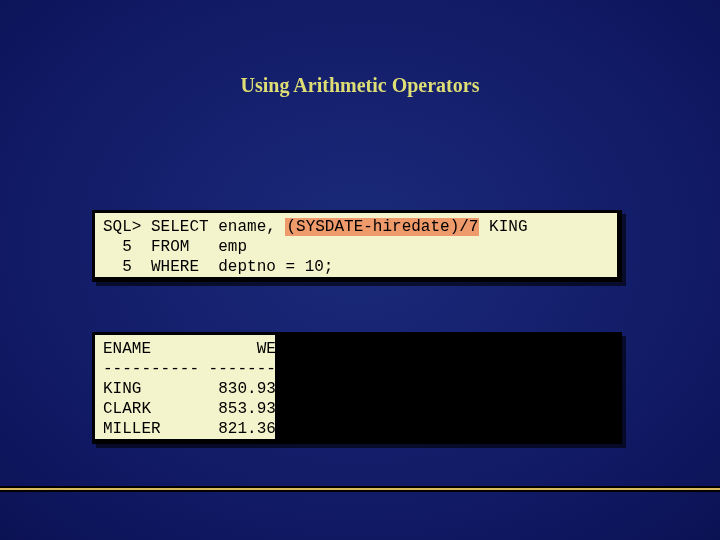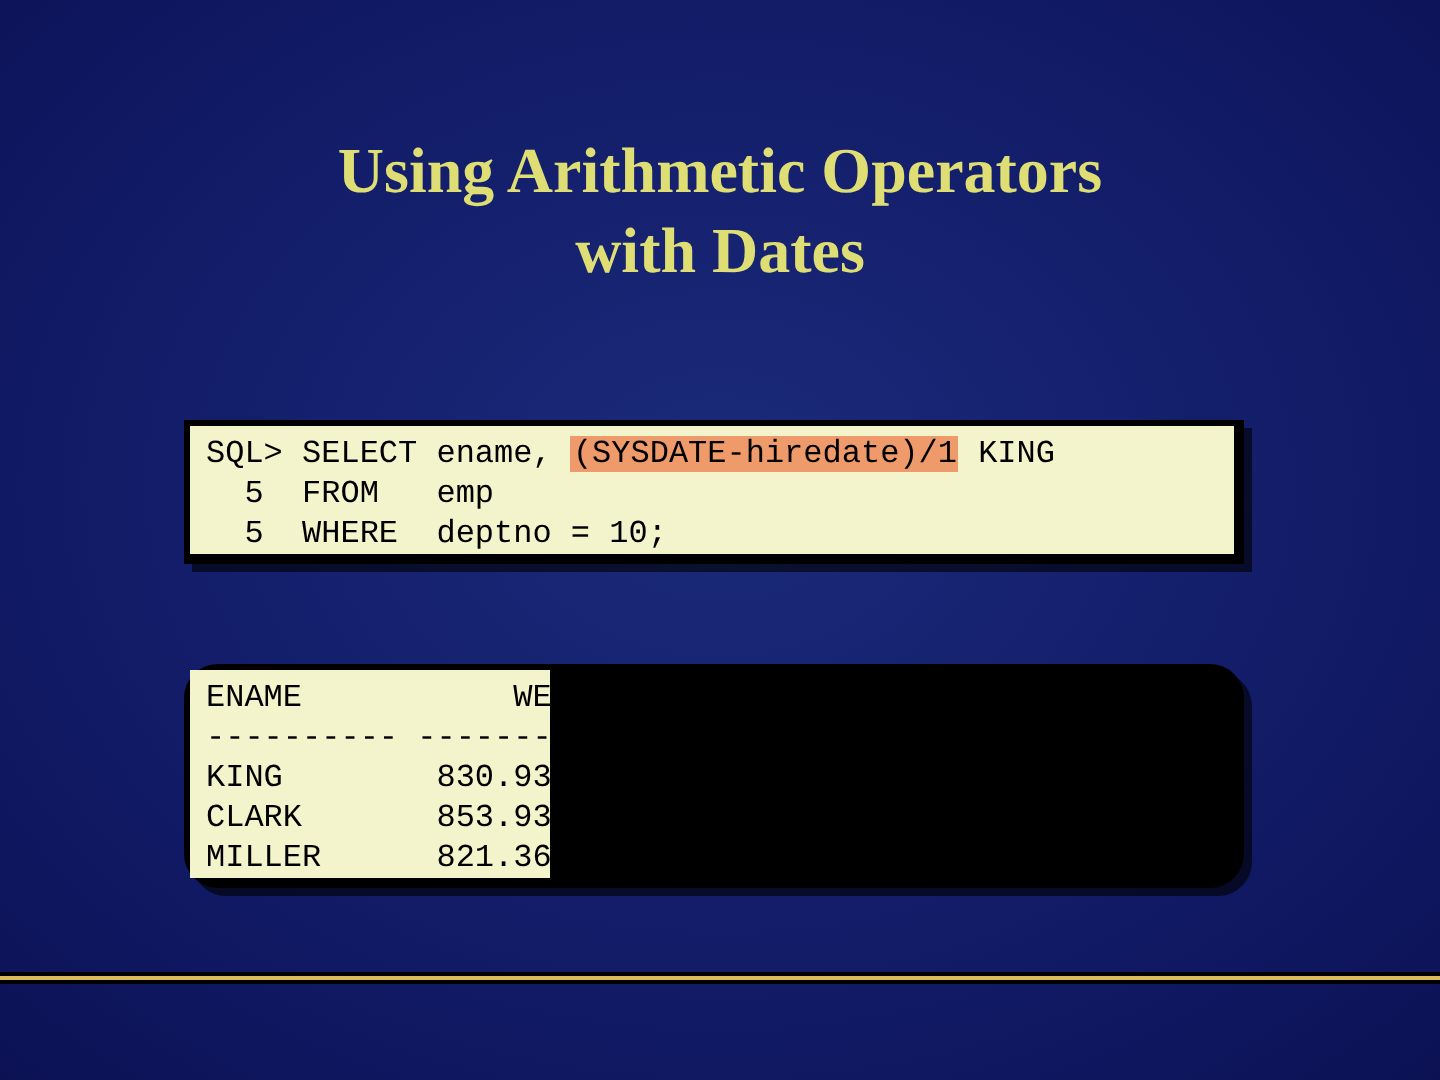--- a/index.html
+++ b/index.html
@@ -22,33 +22,33 @@
     font-family: Arial, Helvetica, sans-serif;
   }
   .title {
     position: absolute;
     top: 65px;
     left: 0;
     width: 100%;
     text-align: center;
     font-family: Georgia, "Times New Roman", serif;
     font-weight: bold;
-    font-size: 32px;
+    font-size: 20px;
     line-height: 40px;
     color: #dede74;
   }
   .code-box {
     position: absolute;
     left: 92px;
     width: 530px;
     background: #000;
     box-shadow: 4px 4px 0 rgba(0,0,0,0.6);
   }
   .box1 { top: 210px; height: 72px; }
-  .box2 { top: 332px; height: 112px; border-radius: 17px; }
+  .box2 { top: 332px; height: 112px; }
   .code-inner {
     position: absolute;
     top: 3px;
     left: 3px;
     background: #f4f4cc;
     font-family: "Courier New", Courier, monospace;
     font-size: 16px;
     line-height: 20px;
     color: #000;
     padding: 4px 8px;
@@ -69,25 +69,24 @@
     background: linear-gradient(to bottom, #000 0 2px, #daba5a 2px 4px, #000 4px 6px);
   }
 </style>
 </head>
 <body>
 
 <div class="slide">
 
   <div class="title">
     <span>Using Arithmetic Operators</span><br>
-    <span>with Dates</span>
   </div>
 
   <div class="code-box box1">
-    <div class="code-inner"><span>SQL&gt; SELECT ename, </span><span class="hl">(SYSDATE-hiredate)/1</span><span> KING</span>
+    <div class="code-inner"><span>SQL&gt; SELECT ename, </span><span class="hl">(SYSDATE-hiredate)/7</span><span> KING</span>
 <span>  5  FROM   emp</span>
 <span>  5  WHERE  deptno = 10;</span></div>
   </div>
 
   <div class="code-box box2">
     <div class="code-inner"><span>ENAME           WEEKS</span>
 <span>---------- ---------</span>
 <span>KING        830.93709</span>
 <span>CLARK       853.93709</span>
 <span>MILLER      821.36566</span></div>

